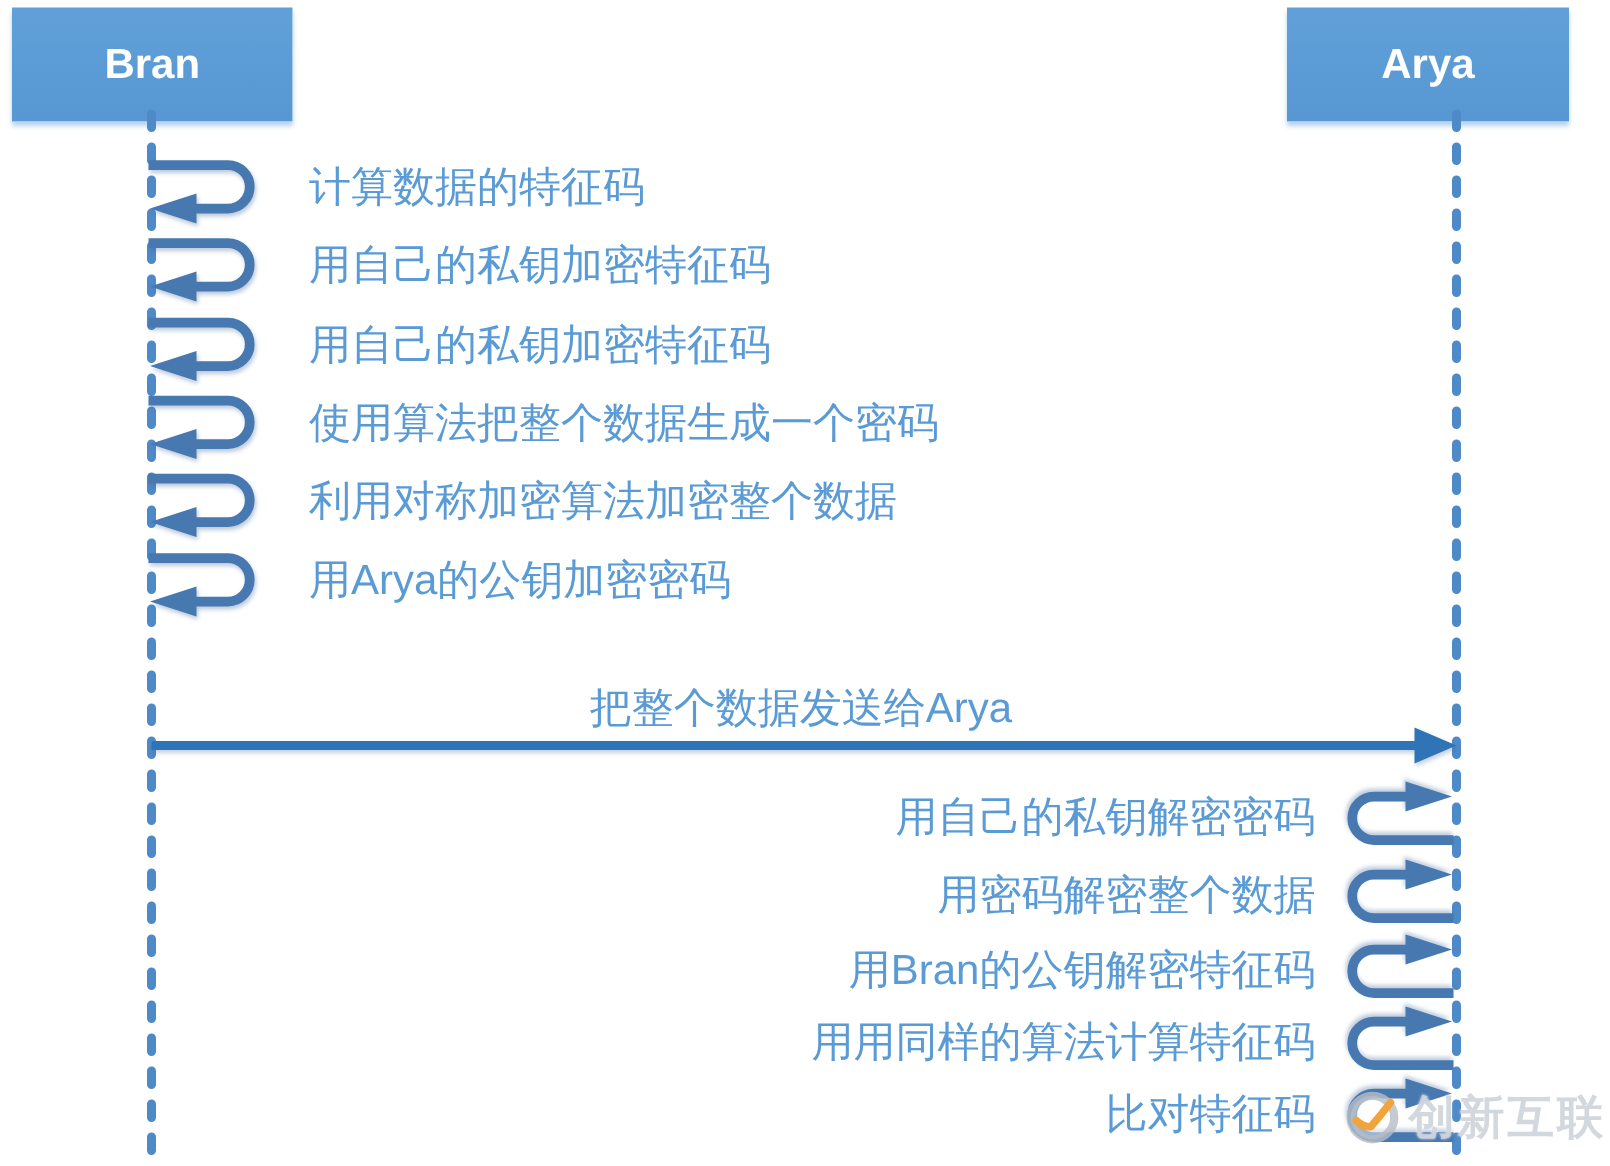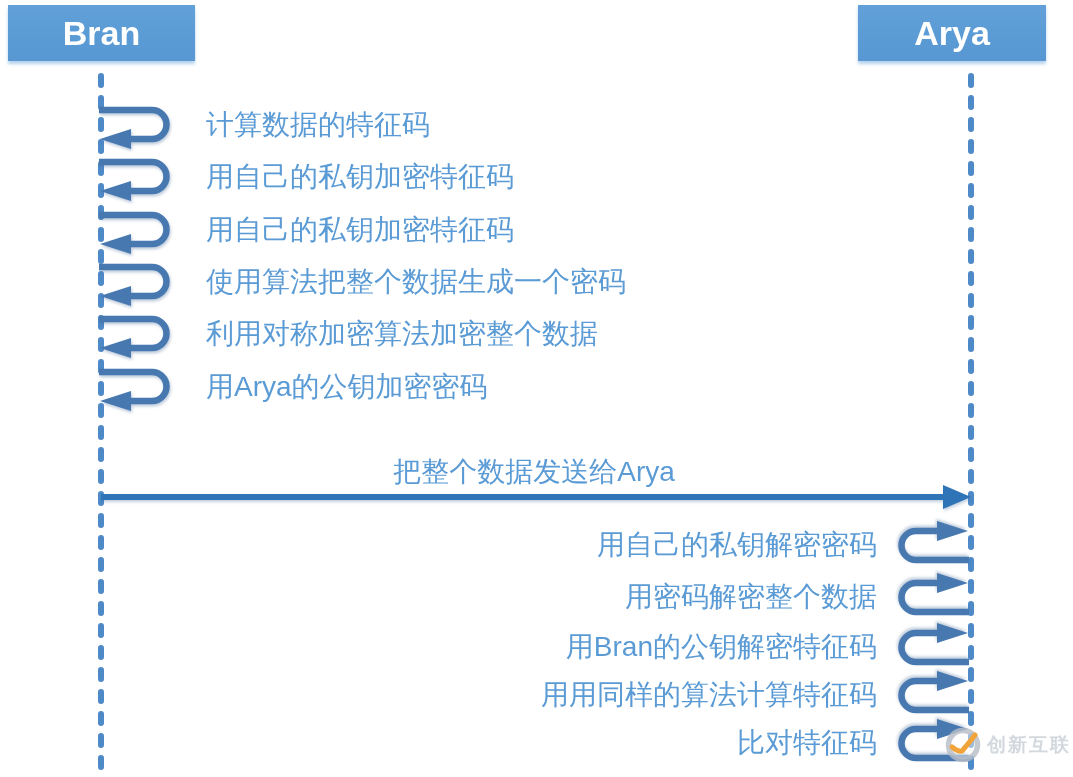--- a/index.html
+++ b/index.html
@@ -2,23 +2,23 @@
 <html><head>
 <meta charset="utf-8">
 <style>
   html,body{margin:0;padding:0;background:#ffffff;}
   .canvas{
     position:relative;width:1073px;height:777px;background:#ffffff;overflow:hidden;
     font-family:"Liberation Sans","DejaVu Sans",sans-serif;
   }
   
   .actor-box{
-    position:absolute;top:5px;height:56px;
+    position:absolute;top:5px;height:76px;
     background:linear-gradient(180deg,#61a0d8 0%,#5b9bd5 60%,#5897d2 100%);
-    color:#ffffff;font-size:34px;font-weight:600;
+    color:#ffffff;font-size:28px;font-weight:600;
     display:flex;align-items:center;justify-content:center;
     box-shadow:0 3px 3px rgba(91,155,213,0.45);
   }
   .actor-bran{left:8px;width:187px;}
   .actor-arya{left:858px;width:188px;}
   
   .lifeline{position:absolute;top:71px;}
   .lifeline-bran{left:97px;}
   .lifeline-arya{left:967px;}
   
@@ -39,21 +39,21 @@
   .main-label{
     position:absolute;left:97px;top:455px;width:874px;height:34px;
     text-align:center;color:#5b9bd5;font-size:28px;line-height:34px;
   }
   
   .watermark{
     position:absolute;top:724px;right:2px;height:42px;
     display:flex;align-items:center;gap:5px;z-index:5;
   }
   .watermark-text{
-    font-size:19px;font-weight:700;letter-spacing:2px;
+    font-size:31px;font-weight:700;letter-spacing:2px;
     color:rgba(203,209,216,0.85);
     text-shadow:0 0 2px rgba(255,255,255,0.8);
   }
 </style>
 </head>
 <body>
 
 <div class="canvas">
 
   <div class="actor-box actor-bran">

